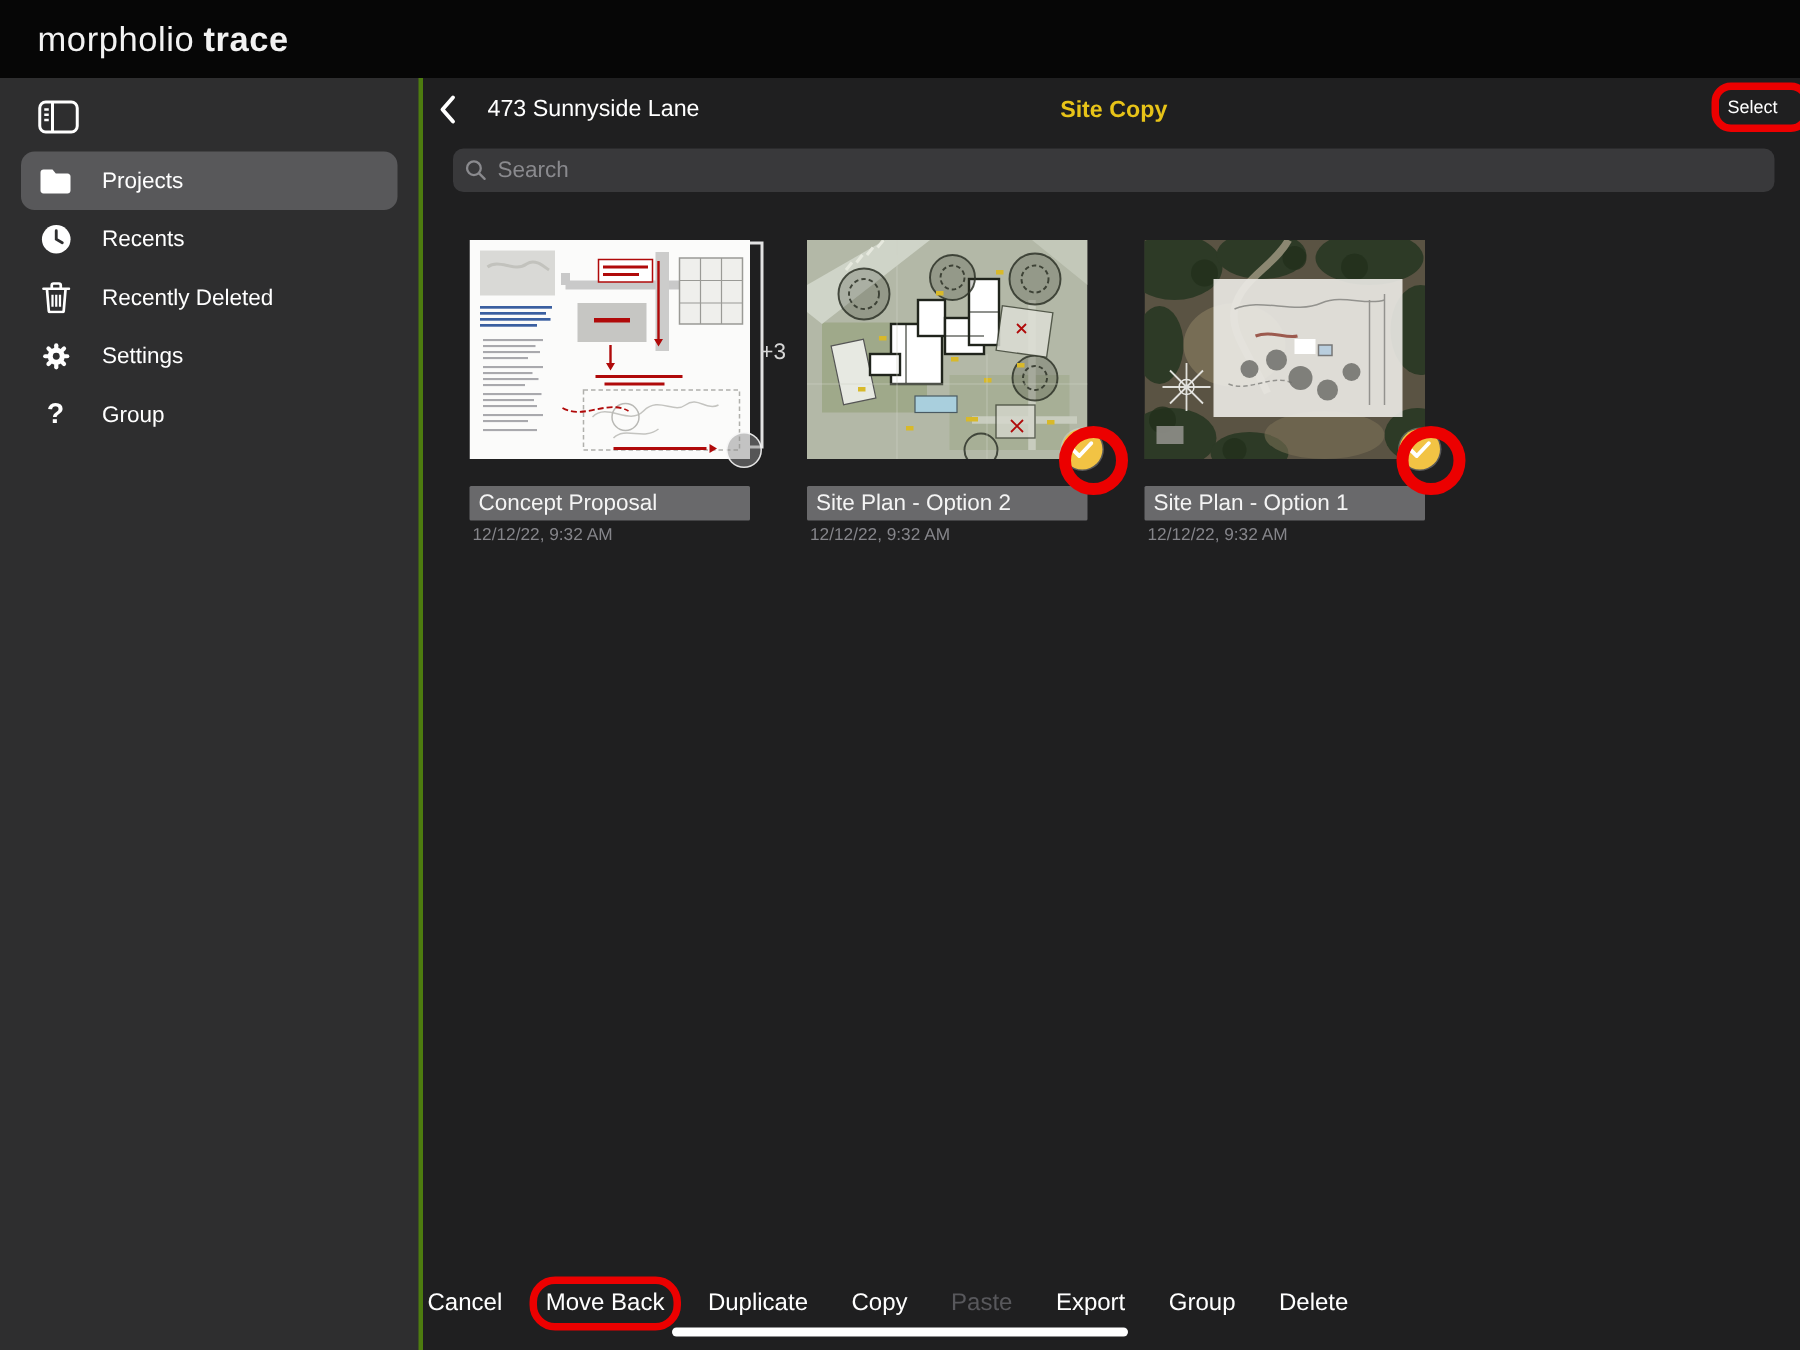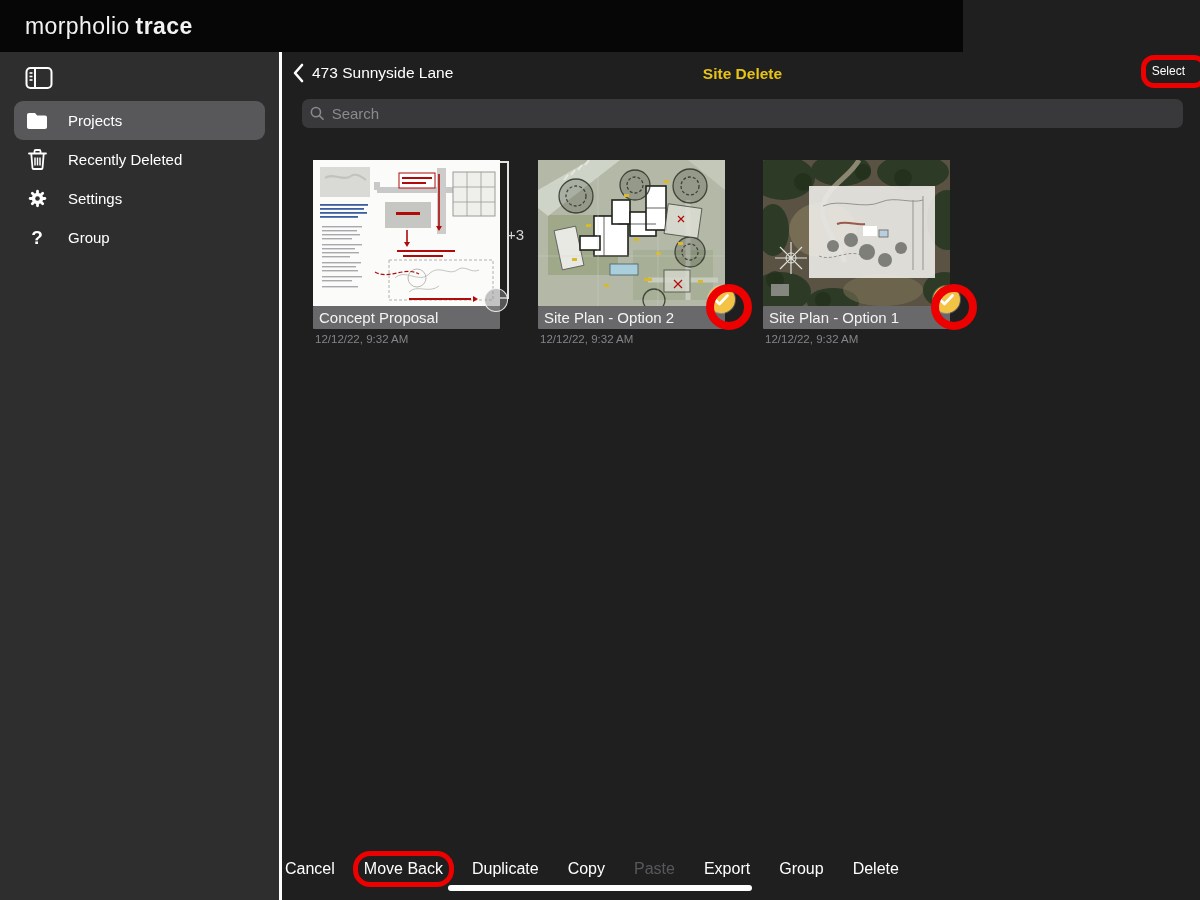--- a/index.html
+++ b/index.html
@@ -1,45 +1,45 @@
 <!DOCTYPE html>
 <html><head>
 <meta charset="utf-8">
 <style>
   * { margin:0; padding:0; box-sizing:border-box; }
   html,body { width:1200px; height:900px; overflow:hidden;
     font-family:"Liberation Sans","DejaVu Sans",sans-serif;
     background:#1f1f20; color:#fff; }
 
   
-  .topbar { position:absolute; top:0; left:0; width:963px; height:52px;
+  .topbar { position:absolute; top:0; left:0; width:1200px; height:52px;
     background:#060606; display:flex; align-items:center; padding-left:25px; }
   .logo { font-size:23px; letter-spacing:.4px; color:#f2f2f2; }
   .logo .lt { font-weight:400; }
   .logo .bd { font-weight:700; margin-left:6px; }
 
   
   .sidebar { position:absolute; top:52px; left:0; width:282px; bottom:0;
-    background:#2e2e2f; border-right:3px solid #ffffff; }
+    background:#2e2e2f; border-right:3px solid #4d7c0f; }
   .side-toggle { margin:13px 0 10px 24px; width:30px; height:26px;
     display:flex; align-items:center; justify-content:center; cursor:pointer; }
   .menu { margin-top:2px; }
   .menu-item { display:flex; align-items:center; height:39px; margin:0 14px;
     border-radius:9px; padding-left:11px; cursor:pointer; }
   .menu-item.selected { background:#58585a; }
   .mi-icon { width:24px; height:24px; display:flex; align-items:center;
     justify-content:center; margin-right:19px; flex:0 0 24px; }
   .mi-label { font-size:15px; color:#fff; }
   .q-glyph { font-size:19px; font-weight:700; color:#fff; }
 
   
   .main { position:absolute; top:52px; left:285px; right:0; bottom:0; }
   .hdr { position:relative; height:46px; }
   .back-group { position:absolute; left:7px; top:11px; display:flex;
-    align-items:center; cursor:pointer; }
+    align-items:center; cursor:pointer;gap:13px; }
   .back-label { font-size:15.5px; margin-left:8px; color:#fff; }
   .hdr-title { position:absolute; left:0; right:0; top:13px; text-align:center;
     font-size:15.5px; font-weight:700; }
   .select-btn { position:absolute; right:15px; top:12px; font-size:12px;
     color:#fff; cursor:pointer; }
   .ann-select { position:absolute; top:-9px; left:-11px; right:-22px;
     bottom:-10px; border:5px solid #ec0000; border-radius:13px;
     pointer-events:none; }
 
   .searchbar { position:absolute; top:47px; left:17px; right:17px; height:29px;
@@ -53,21 +53,21 @@
   
   .gallery { position:absolute; top:108px; left:0; right:0; height:230px; }
   .card { position:absolute; width:187px; }
   .card1 { left:28px; }  .card2 { left:253px; }  .card3 { left:478px; }
   .thumb { position:relative; width:187px; height:146px; cursor:pointer; }
   .thumb svg.art { position:relative; z-index:1; display:block; }
   .stack-edge { position:absolute; top:1px; right:-9px; bottom:7px; left:20px;
     border:2px solid #e2e2e2; z-index:0; }
   .badge-plus { position:absolute; right:-24px; top:66px; font-size:15px;
     color:#d6d6d6; z-index:2; }
-  .namebar { margin-top:0; height:23px; background:#69696b; display:flex;
+  .namebar { margin-top:18px; height:23px; background:#69696b; display:flex;
     align-items:center; padding:0 6px; border-radius:1px; }
   .namebar span { font-size:15px; color:#f4f4f4; white-space:nowrap; }
   .date { margin-top:4px; padding-left:2px; font-size:11.5px; color:#85858a; }
 
   .check { position:absolute; right:-10px; bottom:-7px; width:27px; height:27px;
     border-radius:50%; background:#f2c344; z-index:3; display:flex;
     align-items:center; justify-content:center;
     box-shadow:0 0 0 1px rgba(255,255,255,.25); cursor:pointer; }
   .uncheck { position:absolute; right:-8px; bottom:-6px; width:24px;
     height:24px; border-radius:50%; background:rgba(140,140,140,.5);
@@ -112,20 +112,29 @@
     <div class="menu-item selected">
       <span class="mi-icon">
         <svg width="22" height="18" viewBox="0 0 22 18">
           <path d="M1 3c0-1.2.9-2 2-2h6l2.2 2.6H19c1.2 0 2 .9 2 2V15c0 1.2-.9 2-2 2H3c-1.2 0-2-.9-2-2V3z" fill="#fff"></path>
         </svg>
       </span>
       <span class="mi-label">Projects</span>
     </div>
     <div class="menu-item">
       <span class="mi-icon">
+        <svg width="21" height="21" viewBox="0 0 22 22">
+          <circle cx="11" cy="11" r="10" fill="#fff"></circle>
+          <path d="M11 5v6l4.2 2.4" stroke="#2e2e2f" stroke-width="2" fill="none" stroke-linecap="round"></path>
+        </svg>
+      </span>
+      <span class="mi-label">Recents</span>
+    </div>
+    <div class="menu-item">
+      <span class="mi-icon">
         <svg width="19" height="21" viewBox="0 0 19 21">
           <path d="M1 4.5h17" stroke="#fff" stroke-width="1.8" stroke-linecap="round"></path>
           <path d="M6.5 4.2V2.2c0-.7.5-1.2 1.2-1.2h3.6c.7 0 1.2.5 1.2 1.2v2" stroke="#fff" stroke-width="1.8" fill="none"></path>
           <path d="M3.3 4.8l1.2 14.2c0 .6.5 1 1.1 1h7.8c.6 0 1.1-.4 1.1-1l1.2-14.2" stroke="#fff" stroke-width="1.8" fill="none"></path>
           <path d="M7 8.5v8M9.5 8.5v8M12 8.5v8" stroke="#fff" stroke-width="1.5"></path>
         </svg>
       </span>
       <span class="mi-label">Recently Deleted</span>
     </div>
     <div class="menu-item">
@@ -154,21 +163,21 @@
 
 <div class="main">
 
   <div class="hdr">
     <div class="back-group">
       <svg width="12" height="20" viewBox="0 0 12 20">
         <path d="M10 2L3 10l7 8" stroke="#fff" stroke-width="2.6" fill="none" stroke-linecap="round" stroke-linejoin="round"></path>
       </svg>
       <span class="back-label">473 Sunnyside Lane</span>
     </div>
-    <div class="hdr-title" style="color:#e7c318">Site Delete</div>
+    <div class="hdr-title" style="color:#e7c318">Site Copy</div>
     <div class="select-btn">
       <span>Select</span>
       <div class="ann-select"></div>
     </div>
   </div>
 
   <div class="searchbar">
     <svg width="15" height="15" viewBox="0 0 16 16">
       <circle cx="6.5" cy="6.5" r="5" fill="none" stroke="#8a8a8e" stroke-width="1.7"></circle>
       <line x1="10.3" y1="10.3" x2="14.3" y2="14.3" stroke="#8a8a8e" stroke-width="1.7" stroke-linecap="round"></line>

